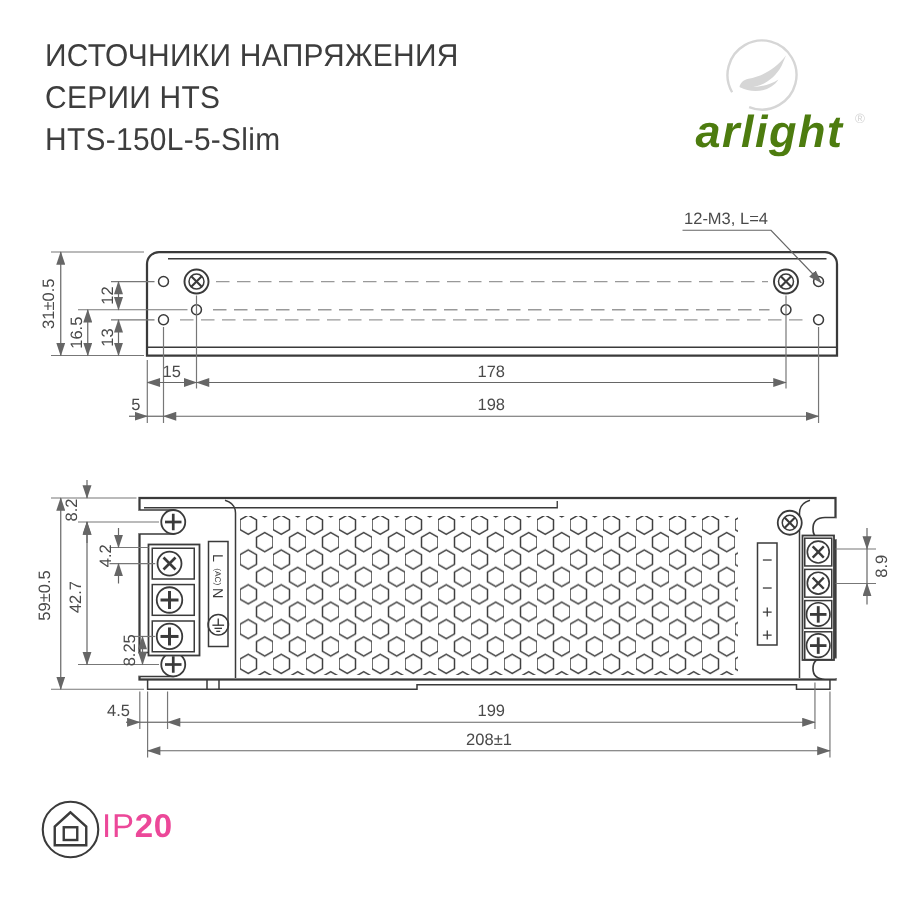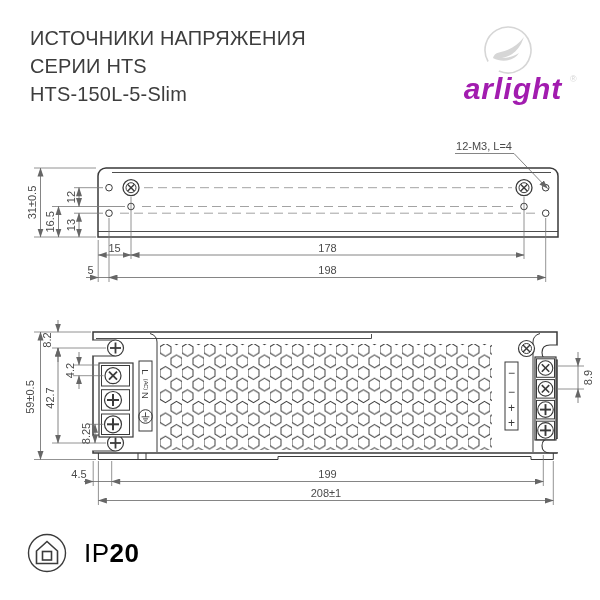--- a/index.html
+++ b/index.html
@@ -2,25 +2,25 @@
 <html><head>
 <meta charset="utf-8">
 <style>
   html,body{margin:0;padding:0;background:#fff;}
   body{width:600px;height:600px;position:relative;overflow:hidden;
        font-family:"Liberation Sans", sans-serif;}
   .hdr{position:absolute;left:30px;color:#3d3d3d;font-size:21px;line-height:1;
        letter-spacing:.2px;transform:scaleX(.95);transform-origin:left top;white-space:nowrap;}
   #hdr1{top:27px;} #hdr2{top:55px;} #hdr3{top:83px;}
   .logo-word{position:absolute;top:72px;left:443px;width:140px;text-align:center;
-       color:#a21caf;font-size:30px;font-weight:bold;font-style:italic;letter-spacing:1px;}
+       color:#4d7c0f;font-size:30px;font-weight:bold;font-style:italic;letter-spacing:1px;}
   .logo-reg{position:absolute;top:74px;left:570px;color:#d6d6d6;font-size:9px;font-style:normal;}
   #logo-mark{position:absolute;left:480px;top:22px;}
   #drawing{position:absolute;left:0;top:0;}
-  .ip-text{position:absolute;left:84px;top:538px;color:#000000;font-size:26px;letter-spacing:.5px;}
+  .ip-text{position:absolute;left:68px;top:538px;color:#ec4899;font-size:22px;letter-spacing:.5px;}
   .ip-text b{font-weight:700;}
   text{font-family:"Liberation Sans", sans-serif;}
   .dimtxt{font-size:11px;fill:#4a4a4a;}
   .caltxt{font-size:11px;fill:#4a4a4a;}
   .striptxt{font-size:9.5px;fill:#3a3a3a;}
   .stripsmall{font-size:5.5px;fill:#3a3a3a;}
   .dcsym{font-size:12px;fill:#3a3a3a;}
 </style>
 </head>
 <body>

